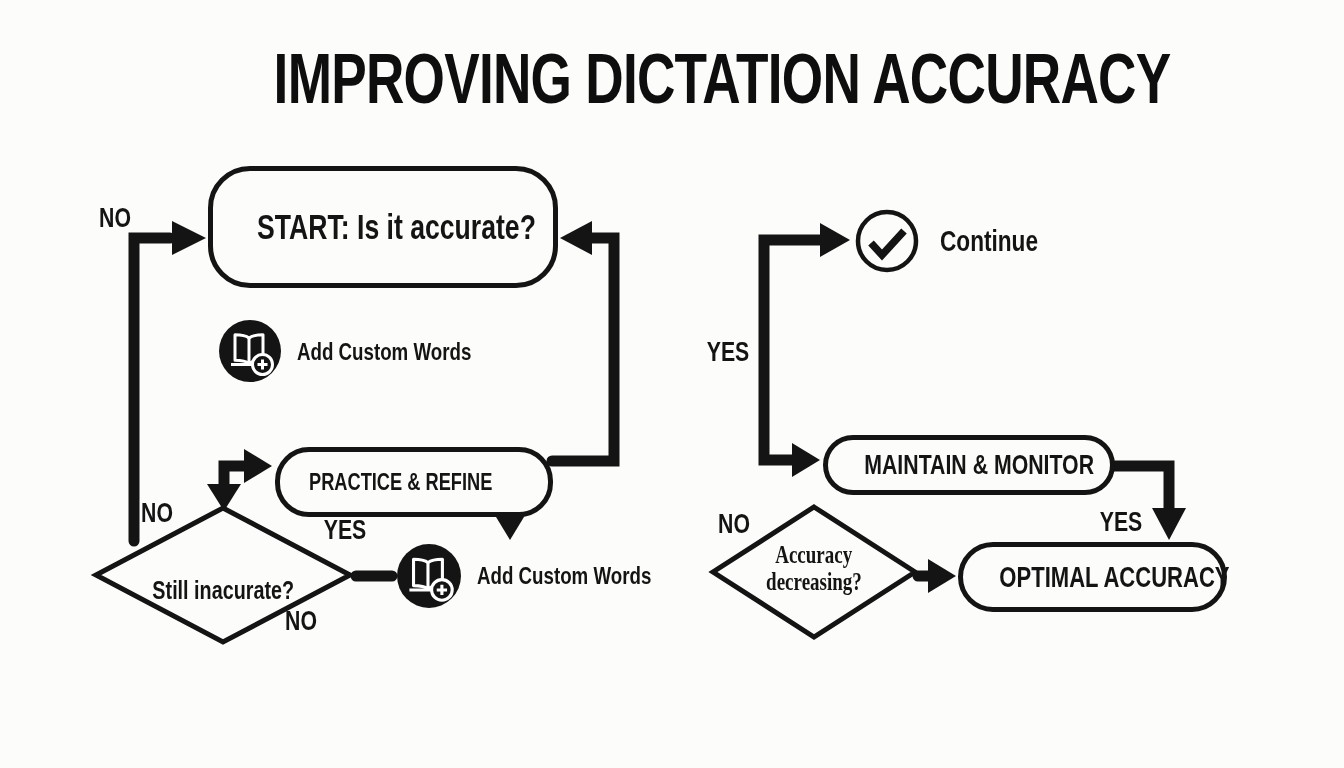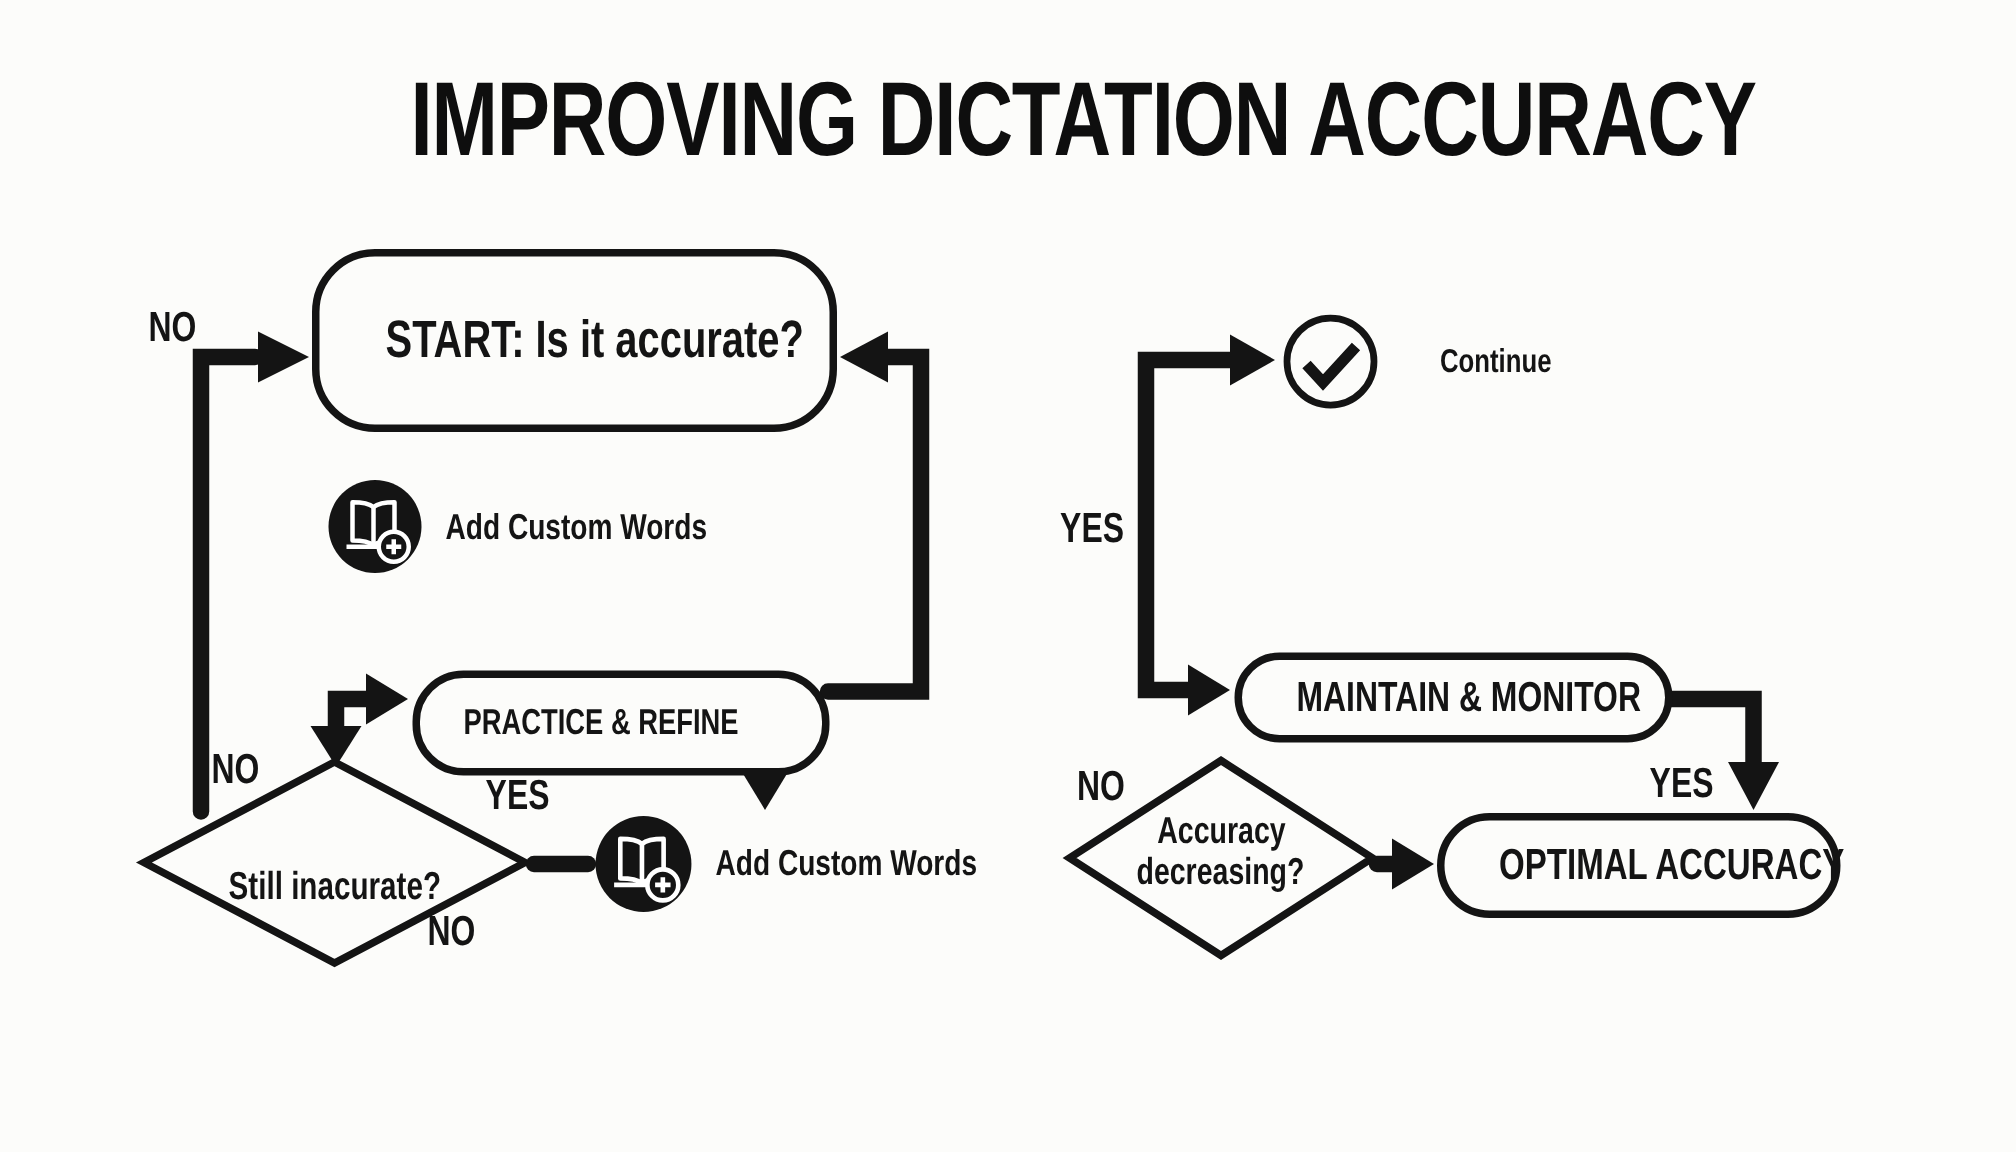--- a/index.html
+++ b/index.html
@@ -45,21 +45,21 @@
   .lbl{
     font-size:28px;line-height:28px;font-weight:bold;text-align:left;
   }
   .sidetext{
     font-size:24px;line-height:30px;font-weight:bold;white-space:nowrap;
   }
   .dlabel{
     font-weight:bold;text-align:center;
   }
   .dlabel-1{left:103px;top:536px;width:240px;font-size:26px;line-height:28px;margin-top:40px;}
-  .dlabel-2{left:714px;top:541px;width:200px;font-size:25px;line-height:27px;}
+  .dlabel-2{left:714px;top:541px;width:200px;font-size:25px;line-height:27px;font-family:Liberation Serif, serif;}
 
   svg{display:block;}
   .layer{left:0;top:0;pointer-events:none;}
 </style>
 </head>
 <body>
 
 <div class="canvas">
 
   <div class="abs title">
@@ -140,21 +140,21 @@
     <circle cx="32" cy="32" r="29" fill="#fcfcfa" stroke="#141414" stroke-width="4.5"></circle>
     <path d="M16 34 l11 12 l22 -24" fill="none" stroke="#141414" stroke-width="7.5" stroke-linecap="butt" stroke-linejoin="miter"></path>
   </svg>
 
   <div class="abs sidetext" style="left:297px;top:337px;">
     <span class="tl">Add Custom Words</span>
   </div>
   <div class="abs sidetext" style="left:477px;top:561px;">
     <span class="tl">Add Custom Words</span>
   </div>
-  <div class="abs sidetext" style="left:960px;top:226px;font-size:22px;">
+  <div class="abs sidetext" style="left:940px;top:226px;font-size:29px;">
     <span class="tl">Continue</span>
   </div>
 
   <div class="abs lbl" style="left:94px;top:204px;width:60px;">
     <span class="t">NO</span>
   </div>
   <div class="abs lbl" style="left:136px;top:499px;width:60px;">
     <span class="t">NO</span>
   </div>
   <div class="abs lbl" style="left:317px;top:516px;width:70px;">

